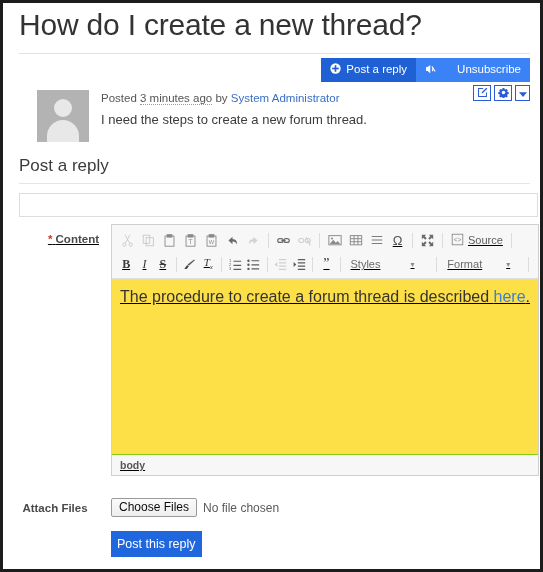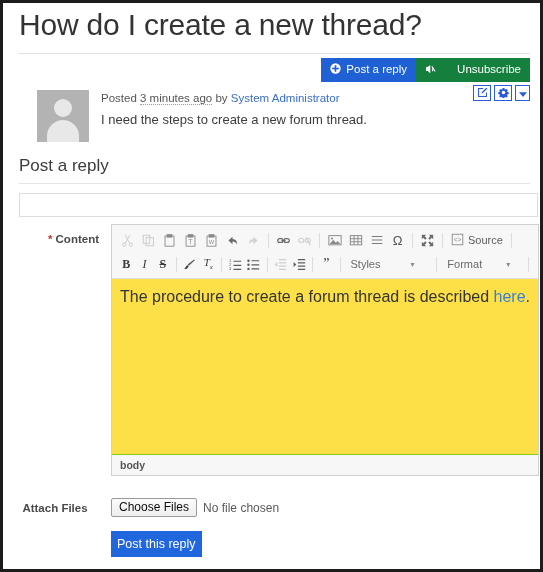--- a/index.html
+++ b/index.html
@@ -69,21 +69,21 @@
     color: #ffffff;
     border: none;
     padding: 0 9px;
     height: 24px;
     box-sizing: border-box;
     cursor: pointer;
     white-space: nowrap;
     line-height: 1;
   }
   .btn-primary { background: #1f61d4; }
-  .btn-danger  { background: #15803d; gap: 20px; }
+  .btn-danger  { background: #3b82f6; gap: 20px; }
 
   .btn-group-top {
     position: absolute;
     right: 2px;
     top: 4px;
     display: flex;
   }
 
   .icon-btn-row {
     position: absolute;
@@ -187,20 +187,21 @@
     color: #333333;
     padding: 0 6px;
     outline: none;
   }
 
   
   .field-row {
     display: flex;
     align-items: flex-start;
     margin-top: 7px;
+    text-decoration: underline;
   }
   .field-label {
     width: 88px;
     flex: 0 0 88px;
     text-align: right;
     font-size: 11.5px;
     font-weight: bold;
     color: #4a4a4a;
     padding-top: 9px;
     box-sizing: border-box;

